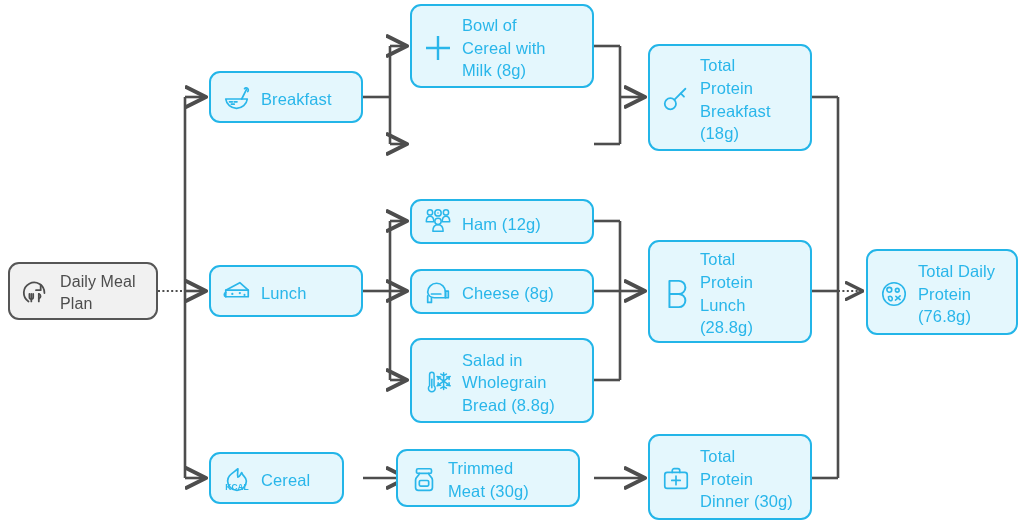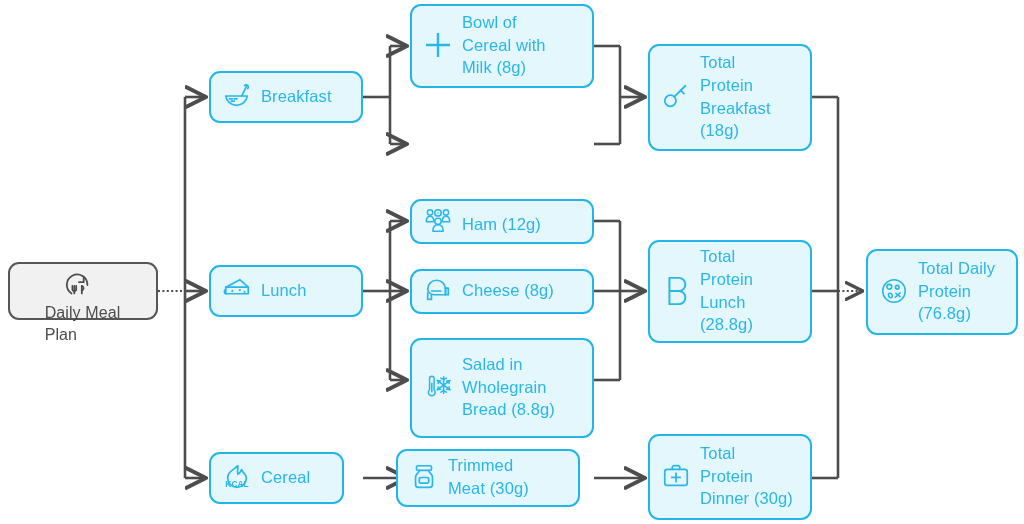--- a/index.html
+++ b/index.html
@@ -27,33 +27,32 @@
     height: 524px;
     pointer-events: none;
   }
   .node {
     position: absolute;
     box-sizing: border-box;
     display: flex;
     flex-direction: row;
     align-items: center;
     border-radius: 11px;
-    padding: 4px 10px 6px 9px;
+    padding: 10px 10px 6px 9px;
     z-index: 2;
   }
   .node.cyan {
     background: #e4f7fd;
     border: 2px solid #23b5e8;
     color: #29b6ea;
   }
   .node.grey {
     background: #f1f1f1;
     border: 2px solid #565656;
     color: #4d4d4d;
-    flex-direction: column;
   }
   .node-icon {
     flex: 0 0 auto;
     width: 34px;
     height: 34px;
     display: flex;
     align-items: center;
     justify-content: center;
     margin-right: 7px;
   }
@@ -214,21 +213,21 @@
       <svg width="30" height="30" viewBox="0 0 32 32" fill="none" stroke="#29b6ea" stroke-width="1.8" stroke-linecap="round" stroke-linejoin="round">
         <path d="M5 14 A9.5 9.5 0 0 1 24 14 V20 H12 A7 7 0 0 1 5 14 Z"></path>
         <path d="M24 13 H27 V20 H24 Z"></path>
         <path d="M5 18 V25 H9 V20"></path>
         <path d="M9 16 H19"></path>
       </svg>
     </span>
     <span class="node-label">Cheese (8g)</span>
   </div>
 
-  <div class="node cyan" style="left:410px; top:338px; width:184px; height:100px;">
+  <div class="node cyan" style="left:410px; top:338px; width:184px; height:85px;">
     <span class="node-icon">
       <svg width="30" height="30" viewBox="0 0 32 32" fill="none" stroke="#29b6ea" stroke-width="1.6" stroke-linecap="round" stroke-linejoin="round">
         <path d="M7 19 V7 A2.4 2.4 0 0 1 11.8 7 V19 A3.6 3.6 0 1 1 7 19 Z"></path>
         <path d="M9.4 12 V21"></path>
         <path d="M22 5 V23 M15 9 L29 19 M29 9 L15 19"></path>
         <path d="M19 6.5 L22 8 L25 6.5 M19 21.5 L22 20 L25 21.5"></path>
         <path d="M16.2 12.2 L16 9.2 L18.9 9.6 M27.8 15.8 L28 18.8 L25.1 18.4"></path>
         <path d="M16.2 15.8 L16 18.8 L18.9 18.4 M27.8 12.2 L28 9.2 L25.1 9.6"></path>
       </svg>
     </span>

